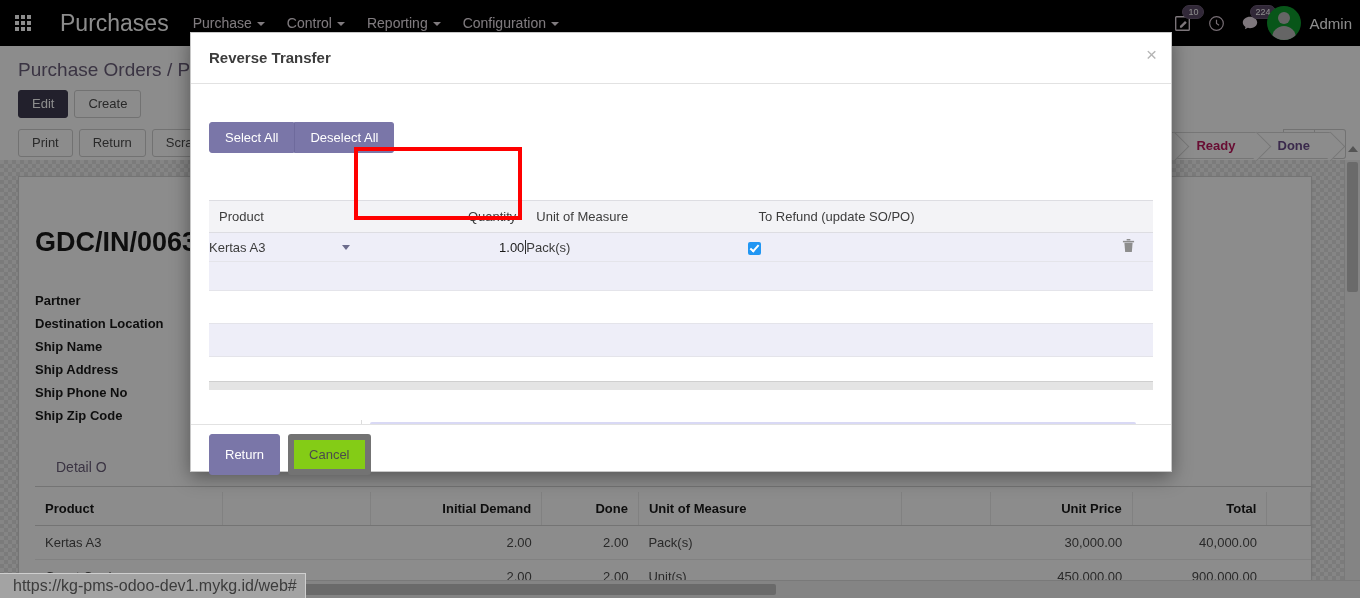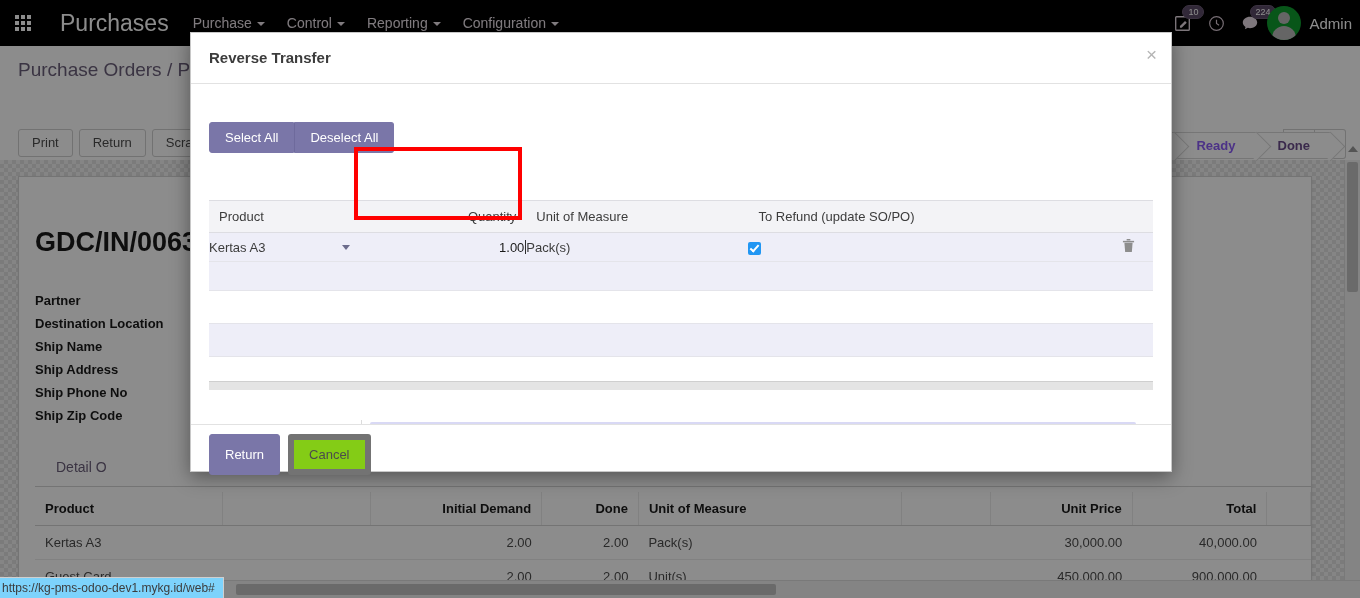--- a/index.html
+++ b/index.html
@@ -206,21 +206,21 @@
   .statusbar {
     position: absolute;
     right: 30px; top: 132px;
     display: flex;
     align-items: center;
   }
   .status-pill {
     position: relative;
     font-size: 13px;
     font-weight: bold;
-    color: #8b5cf6;
+    color: #be185d;
     padding: 5px 20px 5px 22px;
     background: #ffffff;
     border-top: 1px solid #d8d8d8;
     border-bottom: 1px solid #d8d8d8;
     white-space: nowrap;
   }
   .status-pill::after {
     content: "";
     position: absolute;
     right: -11px; top: 3px;
@@ -342,25 +342,25 @@
     width: 0; height: 0;
     border-left: 5px solid transparent;
     border-right: 5px solid transparent;
     border-bottom: 6px solid #9a9a9a;
   }
 
   
   .url-status {
     position: absolute;
     left: 0; bottom: 0;
-    background: #7dd3fc;
+    background: #a3a3a3;
     border: 1px solid #cfcfcf;
     border-left: none; border-bottom: none;
-    padding: 3px 8px 3px 2px;
-    font-size: 12px;
+    padding: 3px 8px 3px 13px;
+    font-size: 16px;
     color: #3c3c3c;
     white-space: nowrap;
     z-index: 60;
   }
 
   
   .hscroll {
     position: absolute;
     left: 0; bottom: 0;
     width: 1360px; height: 17px;
@@ -674,20 +674,24 @@
         <div class="head"></div>
         <div class="body"></div>
       </div>
       <div class="admin-label">Admin</div>
     </div>
   </div>
 
   <div class="control-panel">
     <div class="breadcrumb">Purchase Orders /  PO</div>
 
+    <div class="btn-row-1">
+      <button class="btn primary">Edit</button>
+      <button class="btn">Create</button>
+    </div>
 
     <div class="btn-row-2">
       <button class="btn">Print</button>
       <button class="btn">Return</button>
       <button class="btn">Scrap</button>
     </div>
 
     <div class="pager">
       <div class="pager-count">1 / 1</div>
       <div class="pager-btn">‹</div>

